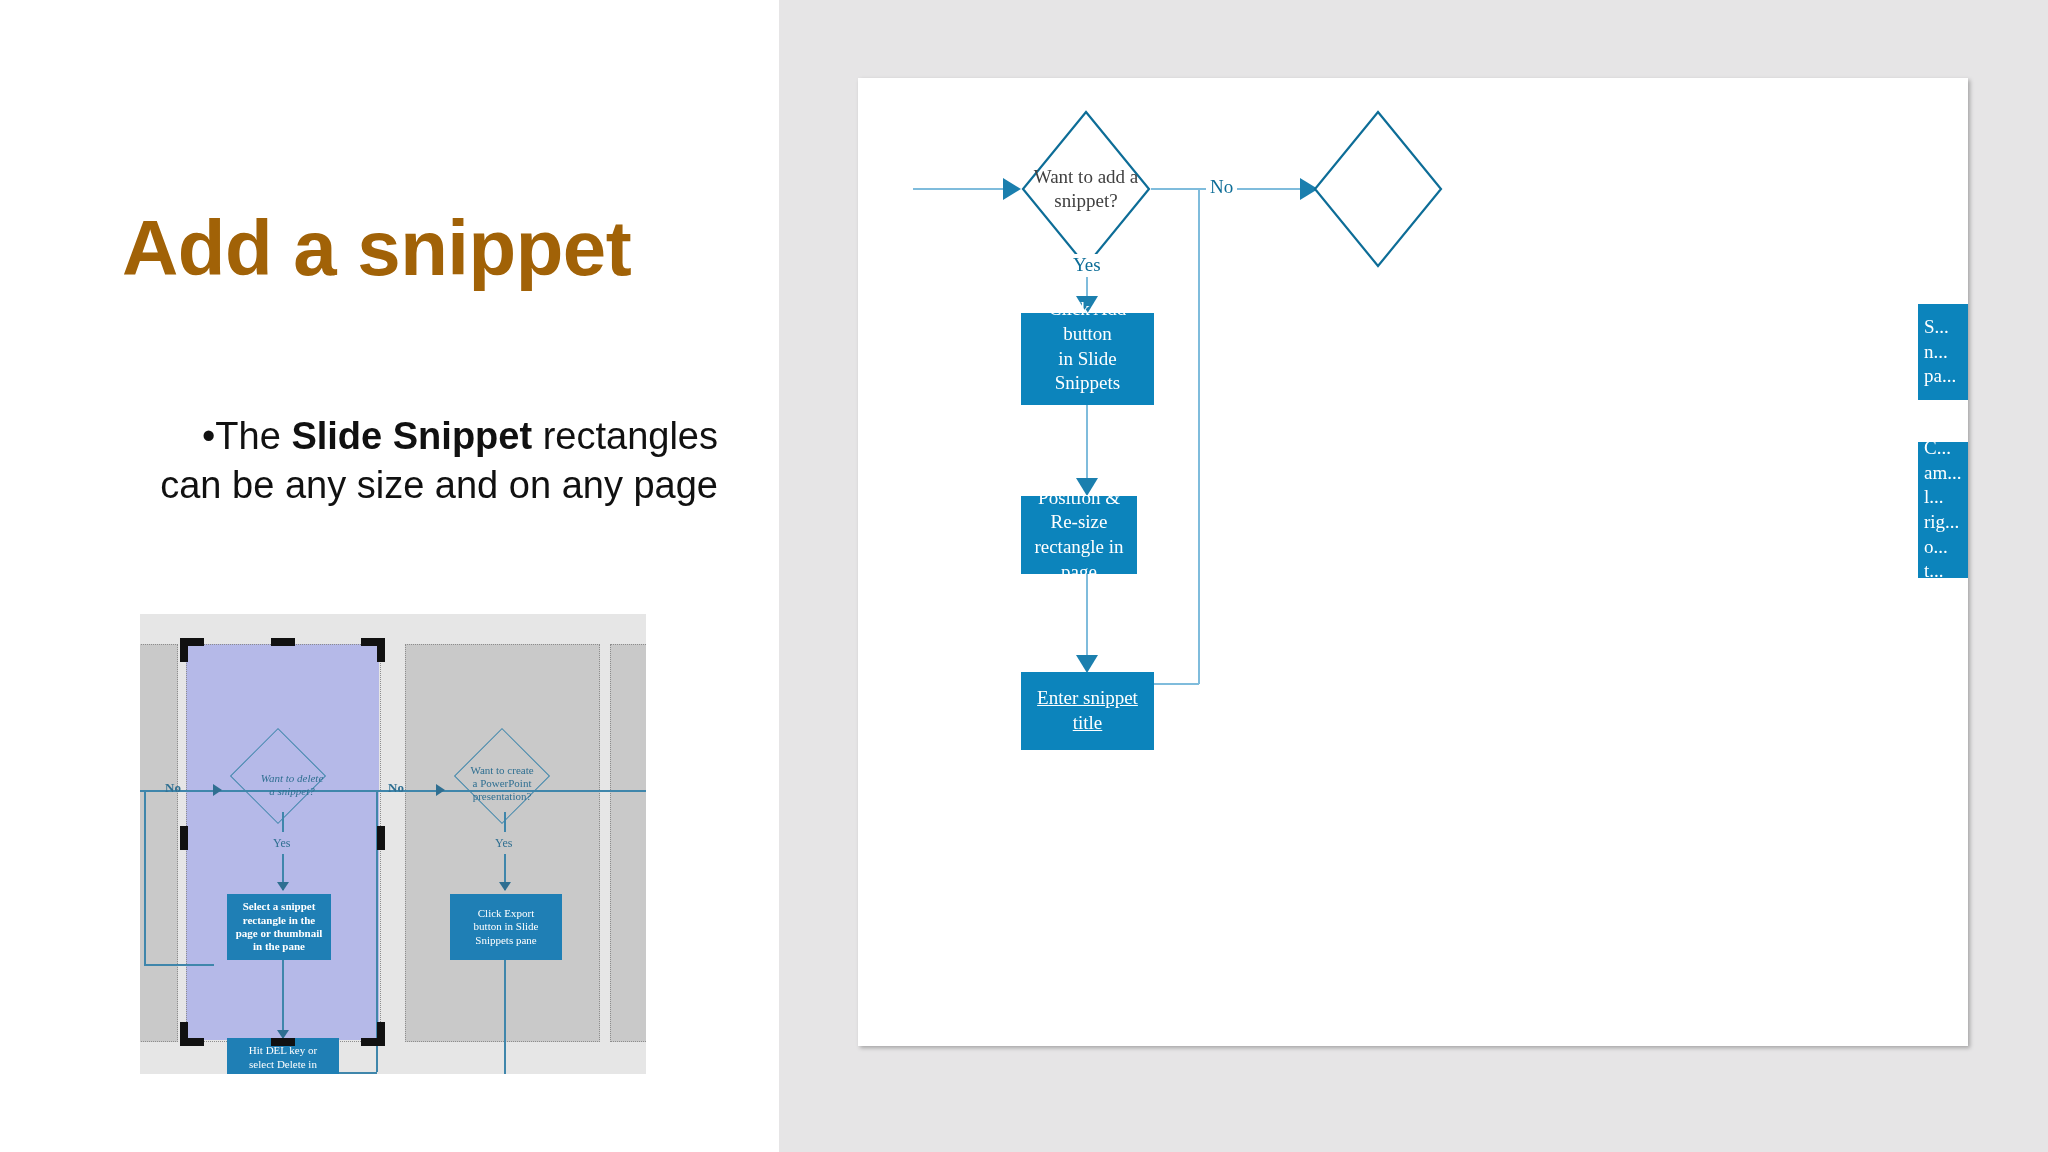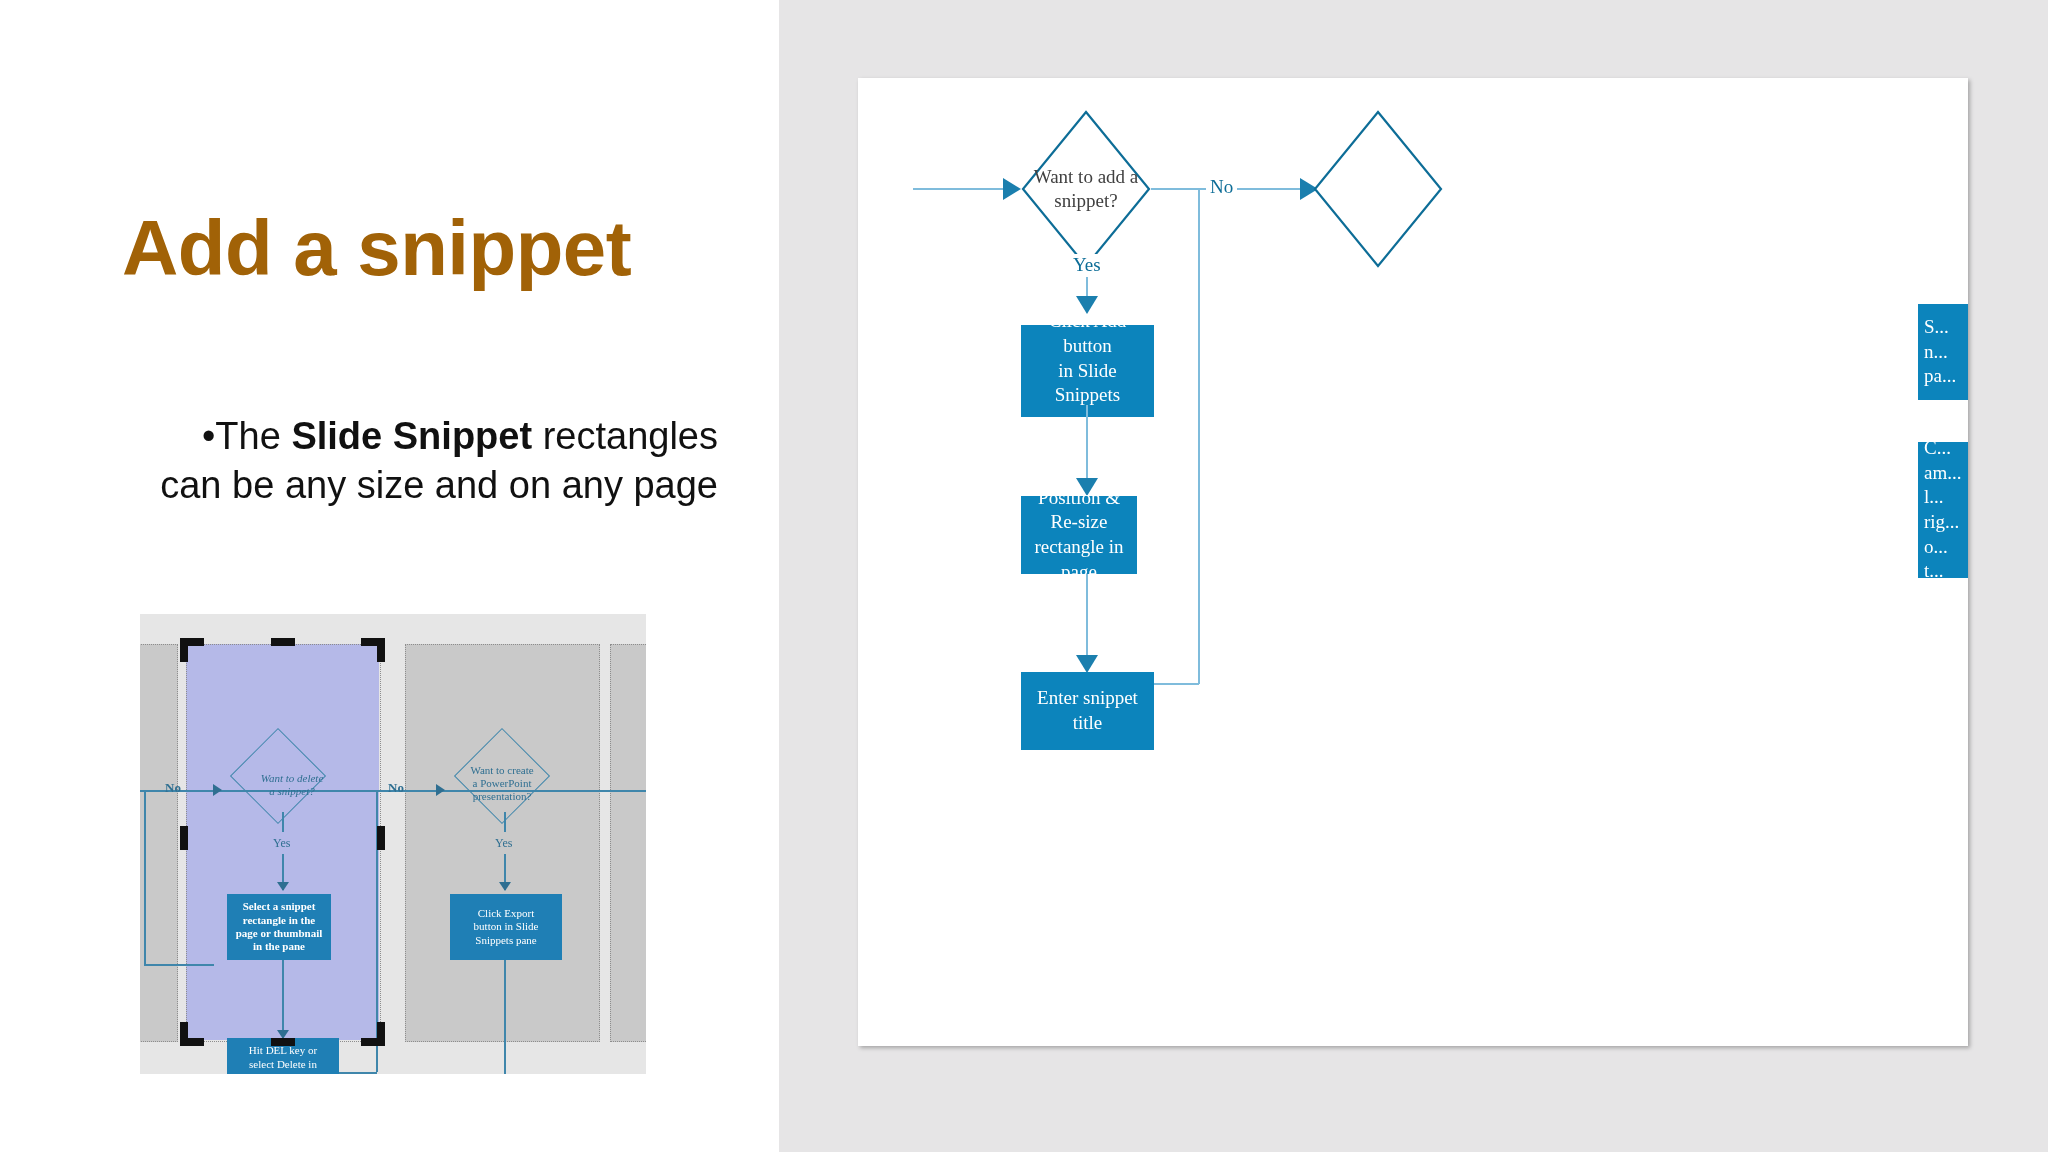--- a/index.html
+++ b/index.html
@@ -326,38 +326,38 @@
     <div class="fc-line" style="left:228px;top:190px;width:1.5px;height:28px;"></div>
     <div class="fc-label" style="left:210px;top:175px;top:177px;">Yes</div>
     <div class="fc-line" style="left:228px;top:200px;width:1.5px;height:24px;"></div>
     <div class="fc-line" style="left:228px;top:215px;width:1.5px;height:15px;"></div>
 
     <div class="fc-label" style="left:211px;top:176px;">Yes</div>
     <div class="fc-line" style="left:228px;top:205px;width:1.5px;height:15px;"></div>
     <div class="fc-line" style="left:228px;top:212px;width:1.5px;height:14px;"></div>
     <div class="fc-arrow down" style="left:218px;top:218px;"></div>
 
-    <div class="fc-box" style="left:163px;top:235px;width:133px;height:92px;margin-top:12px;">
+    <div class="fc-box" style="left:163px;top:235px;width:133px;height:92px;">
       <span style="white-space:pre-line;">Click Add button
 in Slide Snippets
 pane</span>
     </div>
 
     <div class="fc-line" style="left:228px;top:327px;width:1.5px;height:82px;"></div>
     <div class="fc-arrow down" style="left:218px;top:400px;"></div>
 
     <div class="fc-box" style="left:163px;top:418px;width:116px;height:78px;">
       <span style="white-space:pre-line;">Position &amp; Re-size
 rectangle in page</span>
     </div>
 
     <div class="fc-line" style="left:228px;top:496px;width:1.5px;height:89px;"></div>
     <div class="fc-arrow down" style="left:218px;top:577px;"></div>
 
-    <div class="fc-box" style="left:163px;top:594px;width:133px;height:78px;">
+    <div class="fc-box" style="left:163px;top:594px;width:133px;height:78px;text-decoration:underline;">
       <span style="white-space:pre-line;">Enter snippet title</span>
     </div>
 
     <div class="fc-line" style="left:296px;top:605px;width:45px;height:1.5px;"></div>
 
     <div class="fc-box" style="left:1060px;top:226px;width:120px;height:96px;align-items:center;justify-content:flex-start;text-align:left;padding-left:6px;">
       <span style="white-space:pre-line;">S...
 n...
 pa...</span>
     </div>

